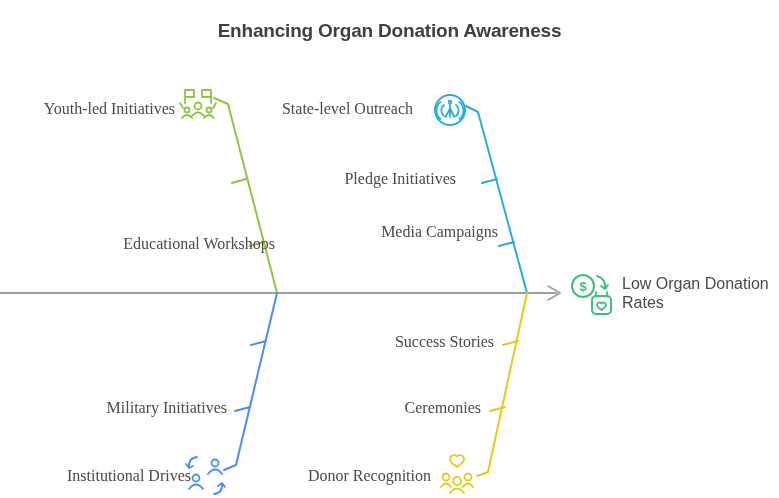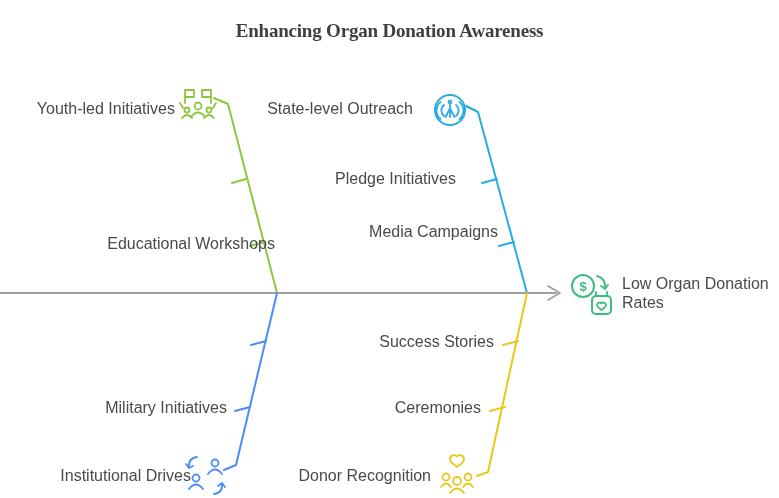--- a/index.html
+++ b/index.html
@@ -9,29 +9,29 @@
     background:var(--background,#fff);
     font-family:"Liberation Sans","DejaVu Sans",sans-serif;
     overflow:hidden;
   }
   .title{
     position:absolute;top:20px;left:0;width:779px;
     text-align:center;
     font-size:19px;font-weight:bold;
     color:var(--title_text,#3f3f3f);
     letter-spacing:-0.2px;
-    font-family:Liberation Serif, serif;
   }
   .label{
     position:absolute;
     height:20px;line-height:20px;
     font-size:16px;
     color:var(--label_text,#4a4a4a);
     white-space:nowrap;
     text-align:right;
+    font-family:Liberation Serif, serif;
   }
   .effect-label{
     position:absolute;left:622px;top:274px;width:160px;
     font-size:16px;line-height:19px;
     color:var(--label_text,#4a4a4a);
   }
   svg.diagram{position:absolute;left:0;top:0;}
 </style>
 </head>
 <body>

